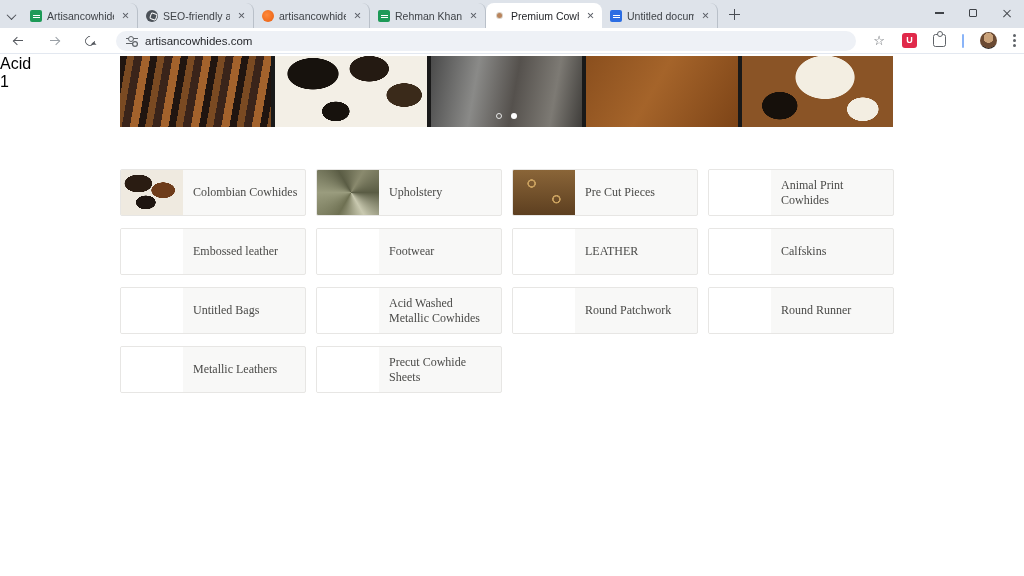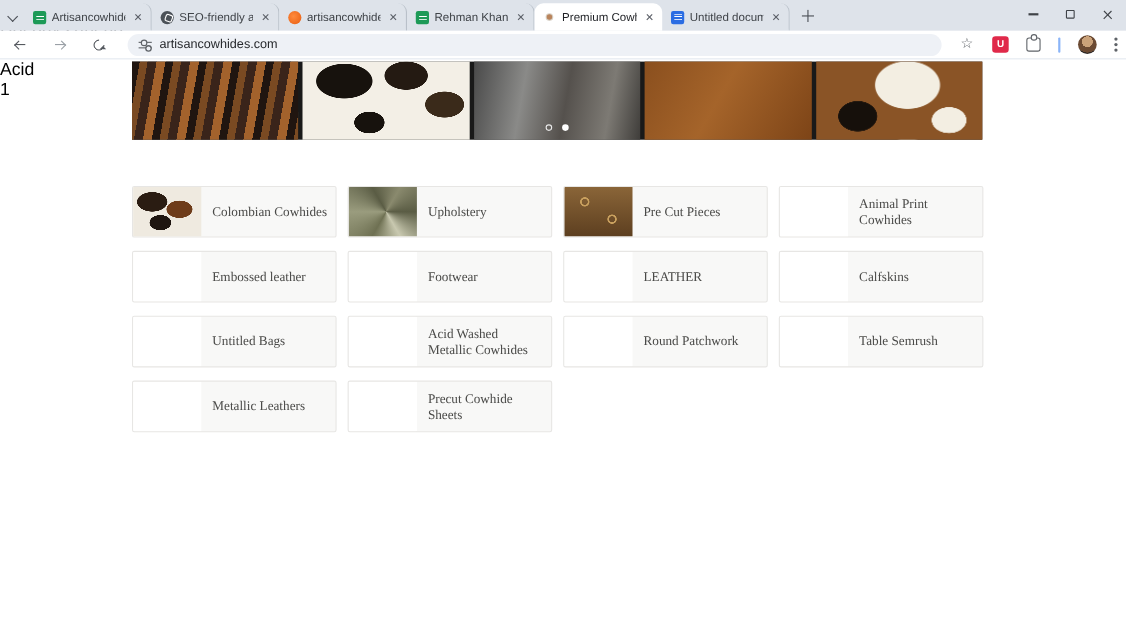--- a/index.html
+++ b/index.html
@@ -349,21 +349,21 @@
     <div class="label">Acid Washed Metallic Cowhides</div>
   </div>
 
   <div class="card">
     <div class="thumb t-roundpatch"></div>
     <div class="label">Round Patchwork</div>
   </div>
 
   <div class="card">
     <div class="thumb t-runner"></div>
-    <div class="label">Table Semrush</div>
+    <div class="label">Round Runner</div>
   </div>
 
 
   <div class="card">
     <div class="thumb t-metallic"></div>
     <div class="label">Metallic Leathers</div>
   </div>
 
   <div class="card">
     <div class="thumb t-precutsheet"></div>

